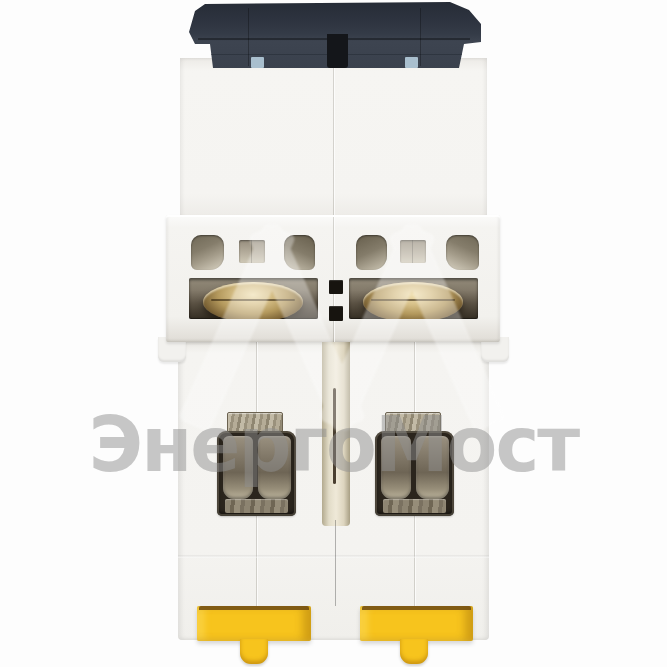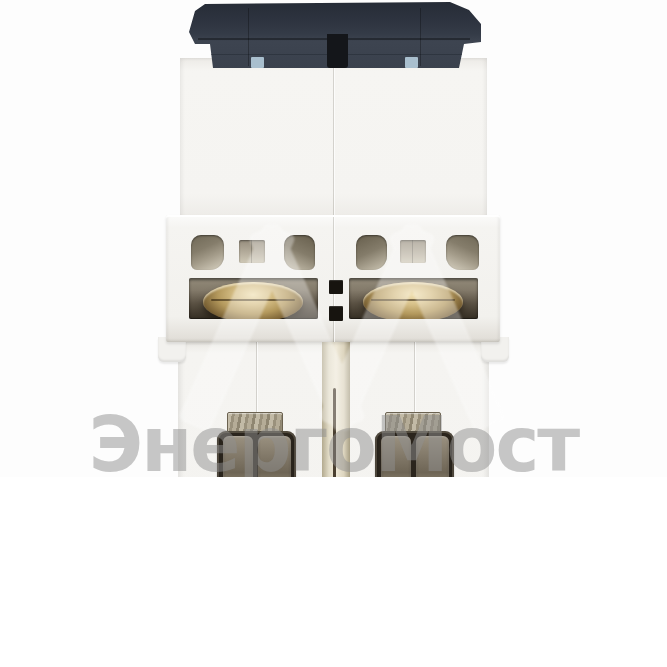--- a/index.html
+++ b/index.html
@@ -1,16 +1,16 @@
 <!DOCTYPE html>
 <html><head>
 <meta charset="utf-8">
 <style>
   html,body{margin:0;padding:0;background:#ffffff;}
-  #stage{position:relative;width:667px;height:477px;background:#fdfdfd;overflow:hidden;
+  #stage{position:relative;width:667px;height:667px;background:#fdfdfd;overflow:hidden;
          font-family:"DejaVu Sans","Liberation Sans",sans-serif;}
   .abs{position:absolute;}
 
   
   #cap{left:188px;top:2px;width:293px;height:66px;z-index:2;
        background:linear-gradient(180deg,#262c36 0%,#2e3440 30%,#343b47 48%,#3d4450 60%,#3a414d 100%);
        clip-path:polygon(17px 2px,262px 0px,281px 8px,293px 22px,293px 40px,276px 42px,271px 66px,25px 66px,22px 42px,7px 42px,1px 30px,7px 9px);}
   .cap-ridge{left:10px;top:36px;width:272px;height:2px;background:#20242c;opacity:.8;}
   .cap-ridge2{left:22px;top:52px;width:252px;height:1px;background:#2a303a;opacity:.7;}
   .cap-seam{top:6px;width:1px;height:58px;background:rgba(0,0,0,.28);}

